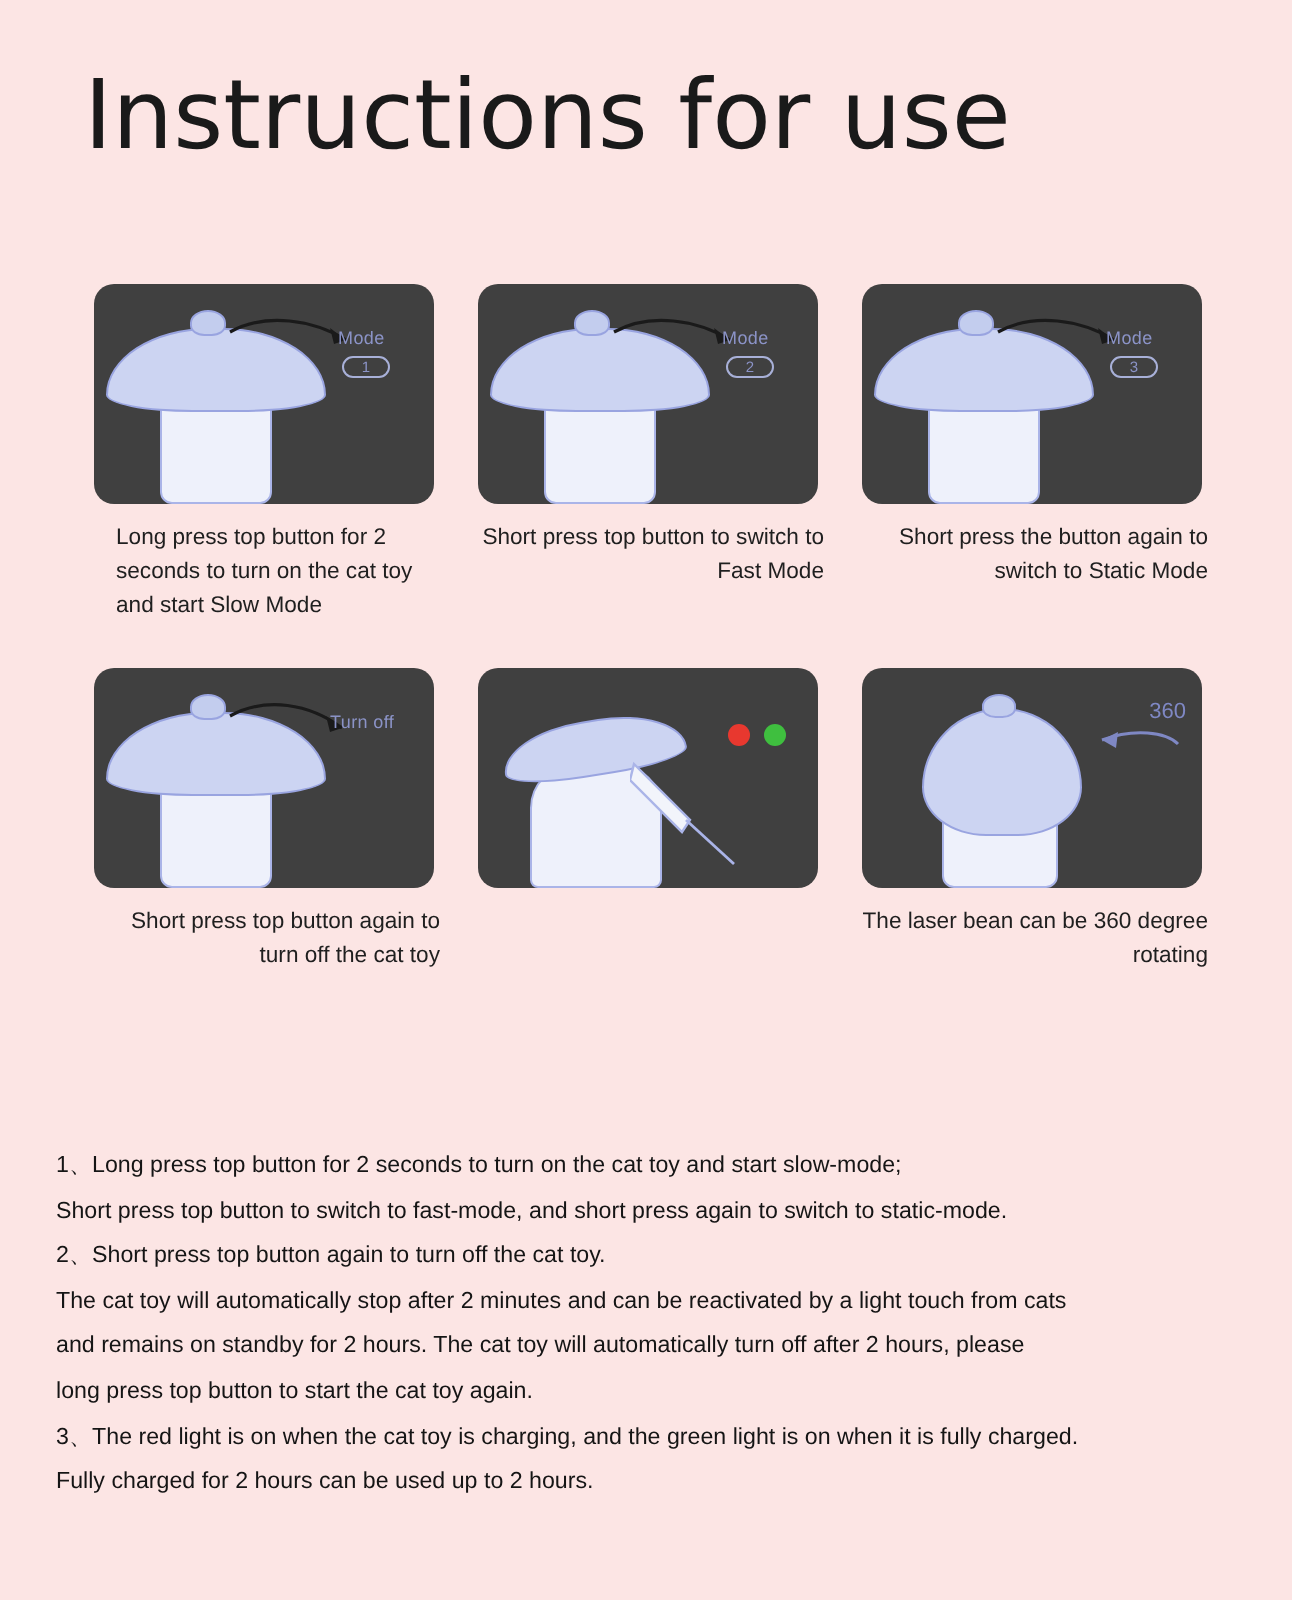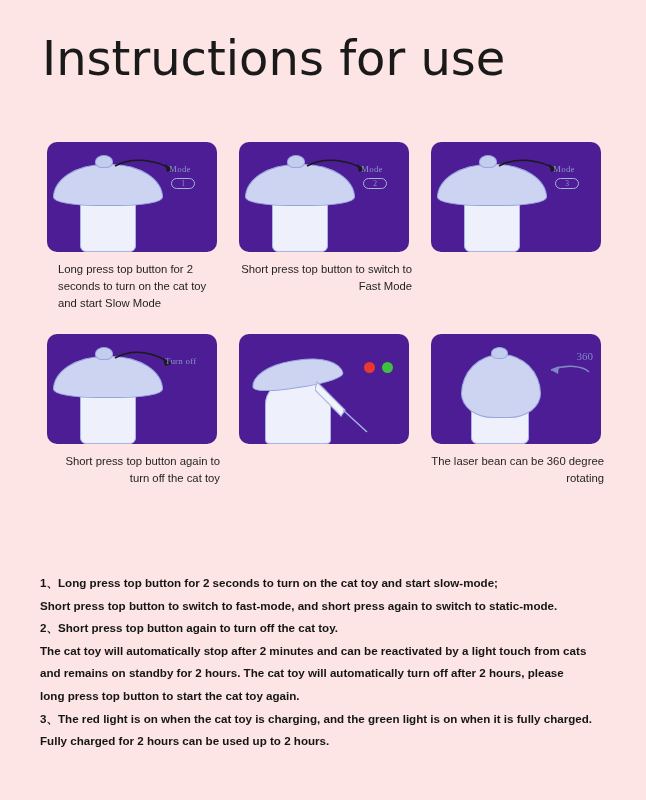--- a/index.html
+++ b/index.html
@@ -39,25 +39,24 @@
   }
   .cell {
     width: 192px;
     display: flex;
     flex-direction: column;
     align-items: center;
   }
   .panel {
     width: 170px;
     height: 110px;
-    background: #4c1d95;
+    background: #404040;
     border-radius: 10px;
     position: relative;
     overflow: hidden;
-    font-family: Liberation Serif, serif;
   }
   .caption {
     margin-top: 9px;
     font-size: 11.3px;
     line-height: 17px;
     color: #1f1f1f;
     text-align: right;
     width: 176px;
   }
   .caption.left { text-align: left; padding-left: 14px; }
@@ -170,27 +169,26 @@
   }
   .deg-label {
     position: absolute;
     right: 8px;
     top: 16px;
     font-size: 11px;
     color: #7f88c4;
   }
   .body-text {
     position: absolute;
-    left: 40px;
+    left: 28px;
     top: 572px;
     width: 574px;
     font-size: 11.6px;
     line-height: 22.6px;
     color: #151515;
-    font-weight: bold;
   }
   .body-text p { margin: 0; }
 </style>
 </head>
 <body>
 
 <div class="page">
 
   <div class="title">Instructions for use</div>
 
@@ -231,20 +229,21 @@
         <div class="body-shape"></div>
         <div class="cap"></div>
         <div class="knob"></div>
         <svg class="arrow-svg" width="170" height="110">
           <path d="M68 24 C86 14, 110 18, 126 28" stroke="#1a1a1a" stroke-width="1.6" fill="none"></path>
           <path d="M126 28 L118 22 L120 30 Z" fill="#1a1a1a"></path>
         </svg>
         <div class="mode-label" style="left:122px; top:22px;">Mode</div>
         <div class="mode-pill" style="left:124px; top:36px;">3</div>
       </div>
+      <div class="caption">Short press the button again to switch to Static Mode</div>
     </div>
 
     <div style="width:100%; height:22px;"></div>
 
     <div class="cell">
       <div class="panel">
         <div class="body-shape"></div>
         <div class="cap"></div>
         <div class="knob"></div>
         <svg class="arrow-svg" width="170" height="110">

